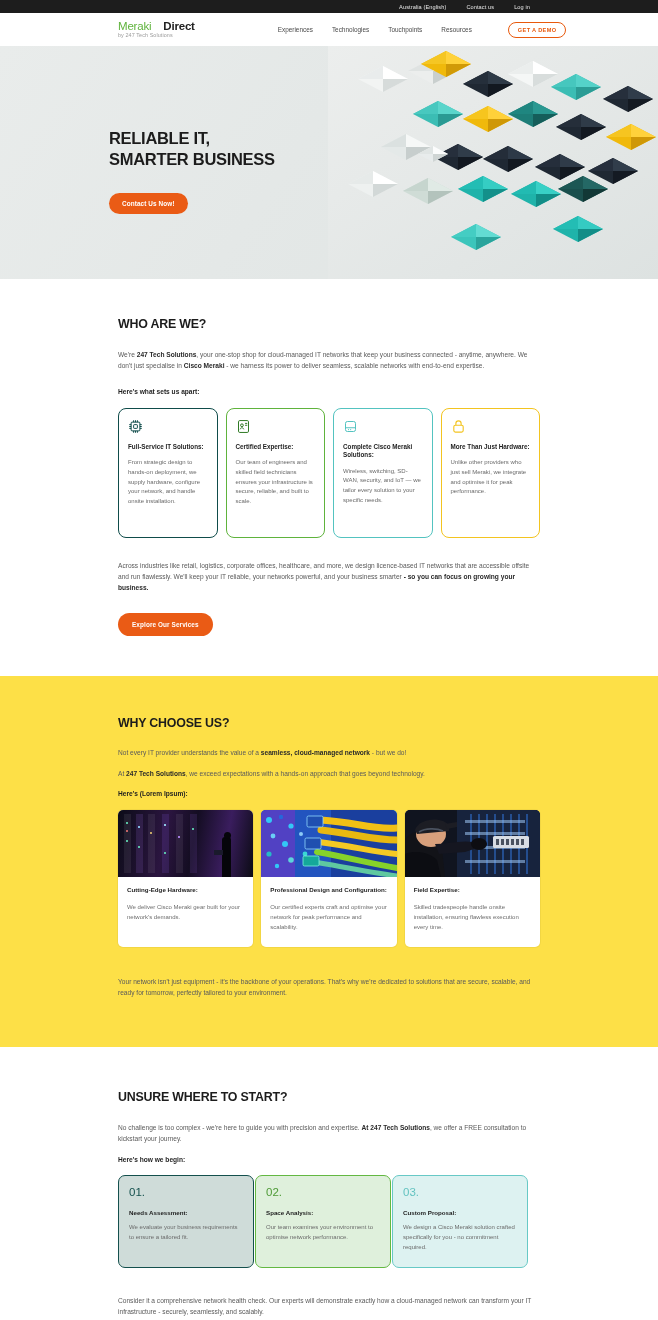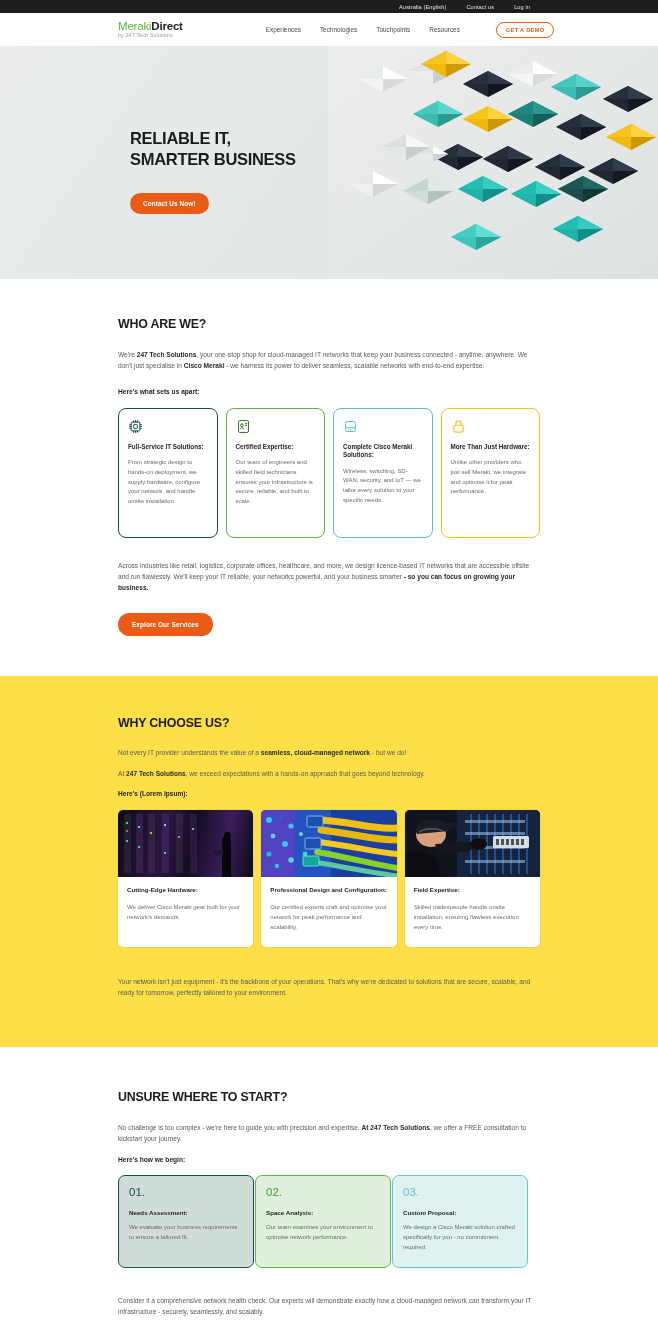--- a/index.html
+++ b/index.html
@@ -34,21 +34,21 @@
     height: 33px;
     background: #ffffff;
     display: flex;
     align-items: center;
     position: relative;
     z-index: 5;
   }
   .logo { margin-left: 118px; line-height: 1; }
   .logo-main { font-size: 11.5px; font-weight: 700; letter-spacing: -.2px; }
   .logo-main .mk { color: #5fb33c; font-weight: 500; }
-  .logo-main .dr { color: #222222; }
+  .logo-main .dr { color: #222222; padding-left: 12px; }
   .logo-sub { font-size: 5.4px; color: #9b9b9b; margin-top: 1px; letter-spacing: .1px; }
   .navlinks { display: flex; align-items: center; gap: 19px; margin-left: 83px; }
   .navlinks a {
     font-size: 6.4px; color: #4a4a4a; text-decoration: none; white-space: nowrap;
   }
   .demo-btn {
     margin-left: 17px;
     border: 1px solid #e8590c;
     color: #e8590c;
     border-radius: 20px;
@@ -65,21 +65,21 @@
   .hero {
     position: relative;
     height: 233px;
     overflow: hidden;
     background: linear-gradient(125deg,#e9eceb 0%, #e4e8e7 45%, #dfe4e3 100%);
   }
   .hero-art {
     position: absolute; top: 0; right: 0; width: 330px; height: 233px;
     overflow: hidden;
   }
-  .hero-copy { position: absolute; left: 130px; top: 82px; z-index: 3; }
+  .hero-copy { position: absolute; left: 109px; top: 82px; z-index: 3; }
   .hero-h1 {
     font-size: 16.5px; font-weight: 800; color: #1c1c1c;
     line-height: 1.26; letter-spacing: -.3px;
   }
   .hero-sub {
     margin-top: 20px; font-size: 7.6px; color: #555555; line-height: 1.5; max-width: 190px;
   }
   .hero-sub b { color: #2b2b2b; font-weight: 700; }
   .btn-orange {
     display: inline-block; margin-top: 23px;

